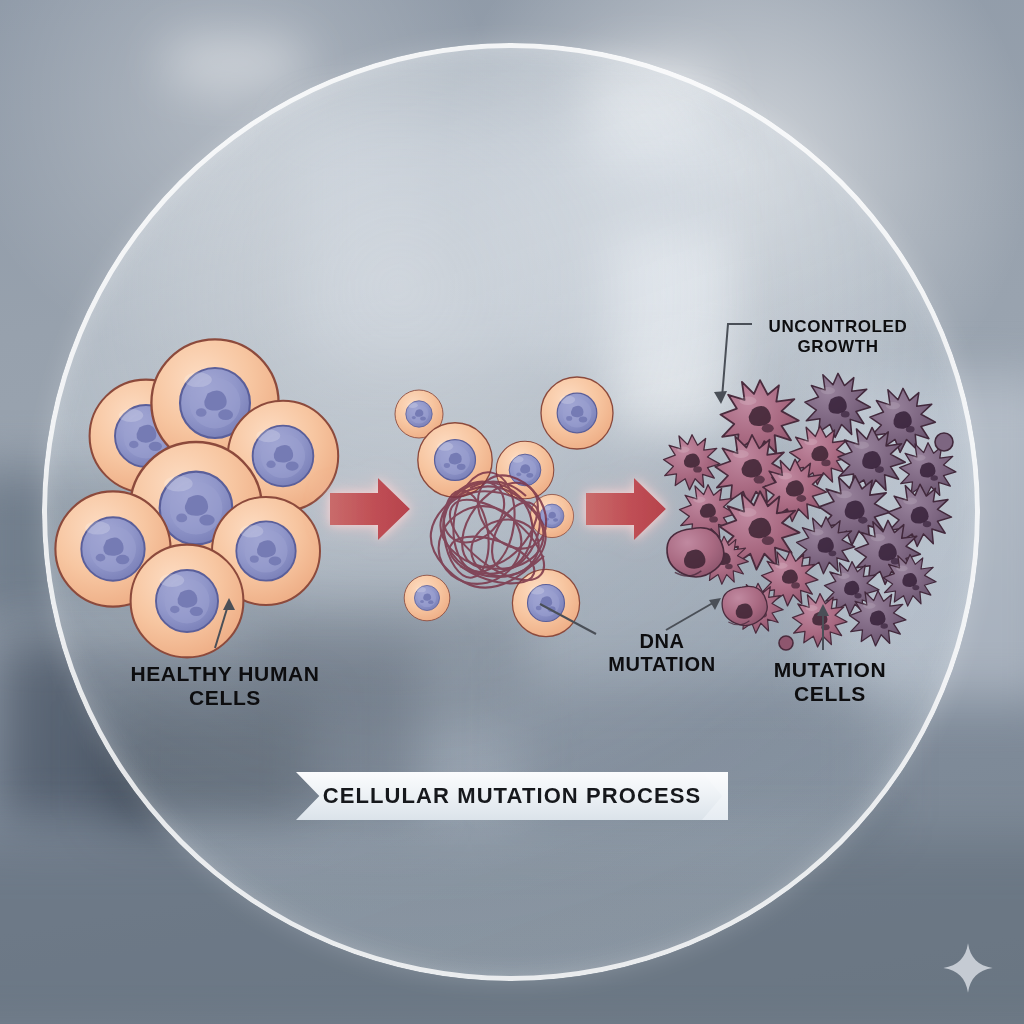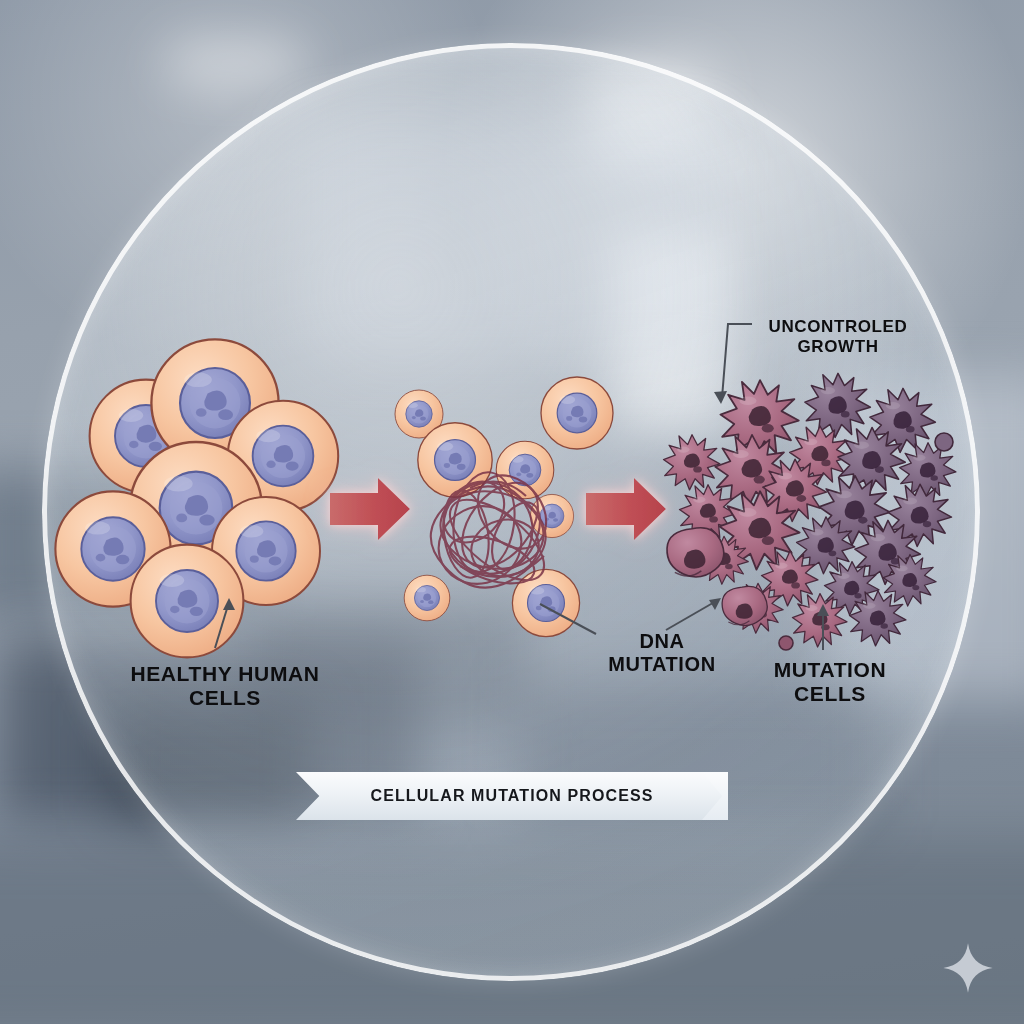--- a/index.html
+++ b/index.html
@@ -62,21 +62,21 @@
     clip-path:polygon(0 0,100% 0,100% 100%,0 100%,5.4% 50%);
     display:flex;align-items:center;justify-content:center;
     box-shadow:0 2px 6px rgba(40,50,62,.22);
   }
   .ribbon::after{
     content:"";position:absolute;right:0;top:0;width:26px;height:100%;
     background:linear-gradient(180deg,#fbfcfd 0%, #e6ecf2 100%);
     clip-path:polygon(0 0,100% 0,100% 100%,0 100%, 78% 50%);
   }
   .ribbon-text{
-    position:relative;z-index:2;color:#16181c;font-size:16px;font-weight:700;letter-spacing:1.1px;
+    position:relative;z-index:2;color:#16181c;font-size:22px;font-weight:700;letter-spacing:1.1px;
   }
 
   
   .sparkle{position:absolute;right:28px;bottom:28px;width:56px;height:56px;opacity:.85;}
 </style>
 </head>
 <body>
 
 <div class="stage">
 

